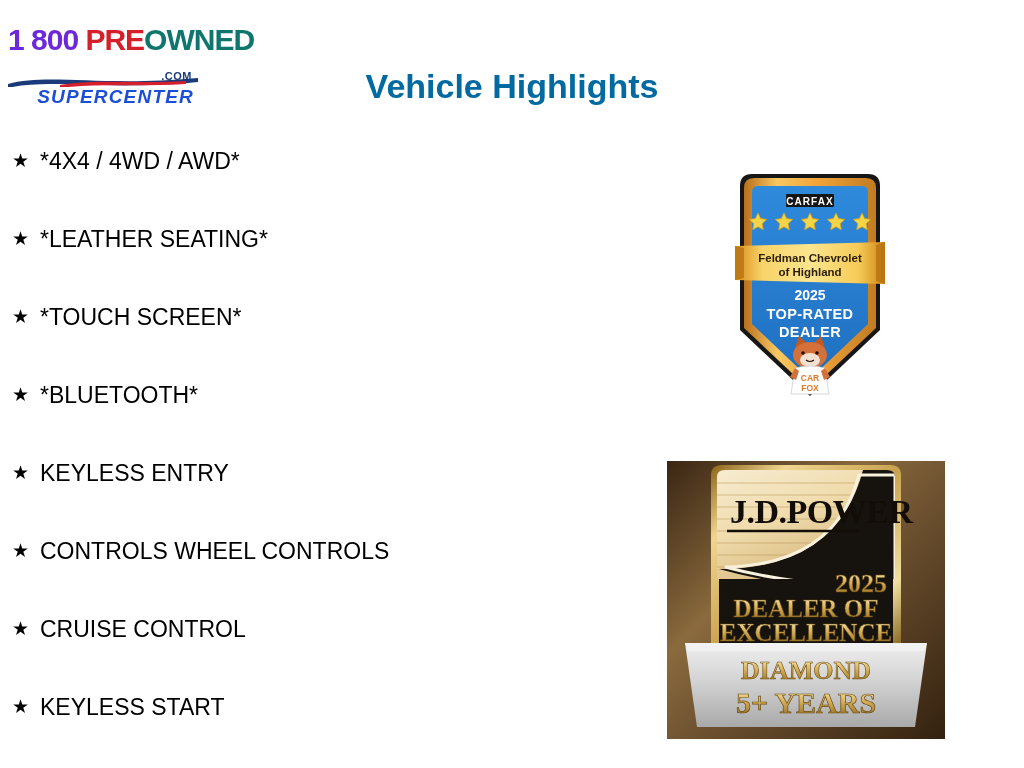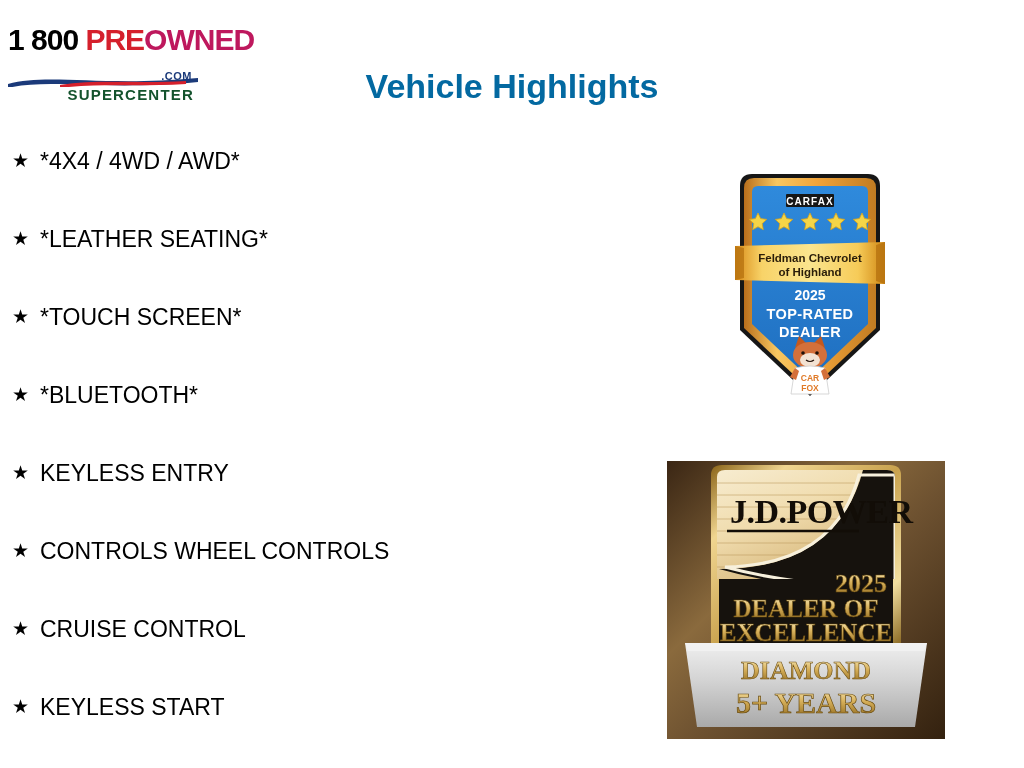--- a/index.html
+++ b/index.html
@@ -36,23 +36,23 @@
   }
   .logo-line2 {
     font-family: "Liberation Sans", sans-serif;
     font-weight: bold;
     font-size: 30px;
     line-height: 1;
     letter-spacing: -1px;
     margin-top: 1px;
     white-space: nowrap;
   }
-  .logo-num { color: #000000; }
+  .logo-num { color: #6d28d9; }
   .logo-pre { color: #d5202c; }
-  .logo-owned { color: #be185d; }
+  .logo-owned { color: #0f766e; }
   .logo-swoosh {
     position: absolute;
     left: 0px;
     top: 50px;
     width: 190px;
     height: 13px;
     overflow: hidden;
   }
   .logo-dotcom {
     position: absolute;
@@ -60,24 +60,25 @@
     top: 46px;
     font-size: 11px;
     font-weight: bold;
     color: #1b3a7a;
     letter-spacing: 0.5px;
   }
   .logo-line3 {
     position: absolute;
     right: 4px;
     top: 62px;
-    font-size: 15px;
-    font-weight: bold;
-    color: #14532d;
+    font-size: 19px;
+    font-weight: bold;
+    color: #1d4ed8;
     letter-spacing: 1.2px;
+    font-style: italic;
   }
 
   
   .page-title {
     position: absolute;
     left: 0;
     right: 0;
     top: 44px;
     text-align: center;
     font-size: 34px;

